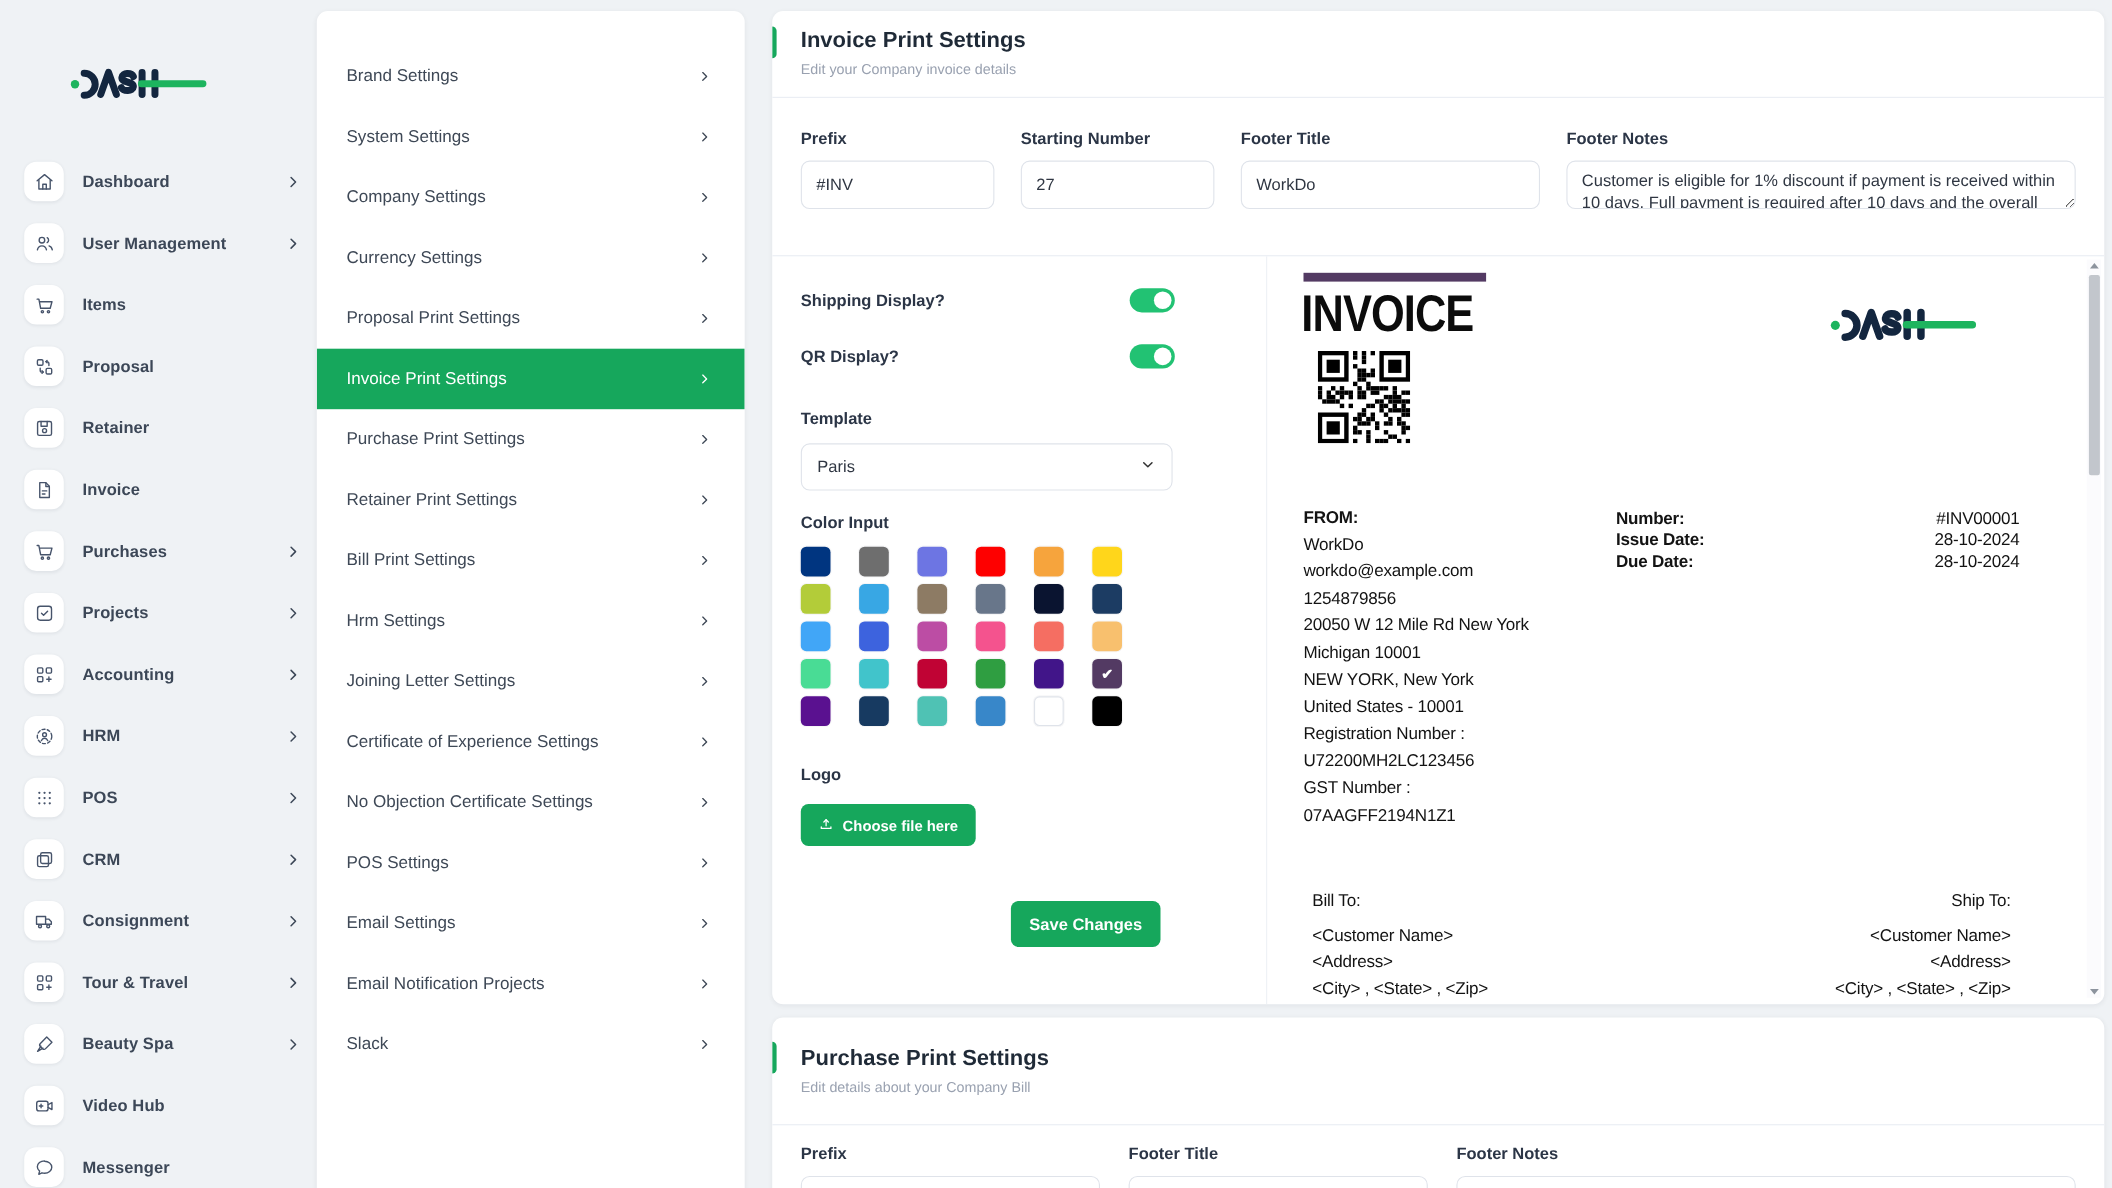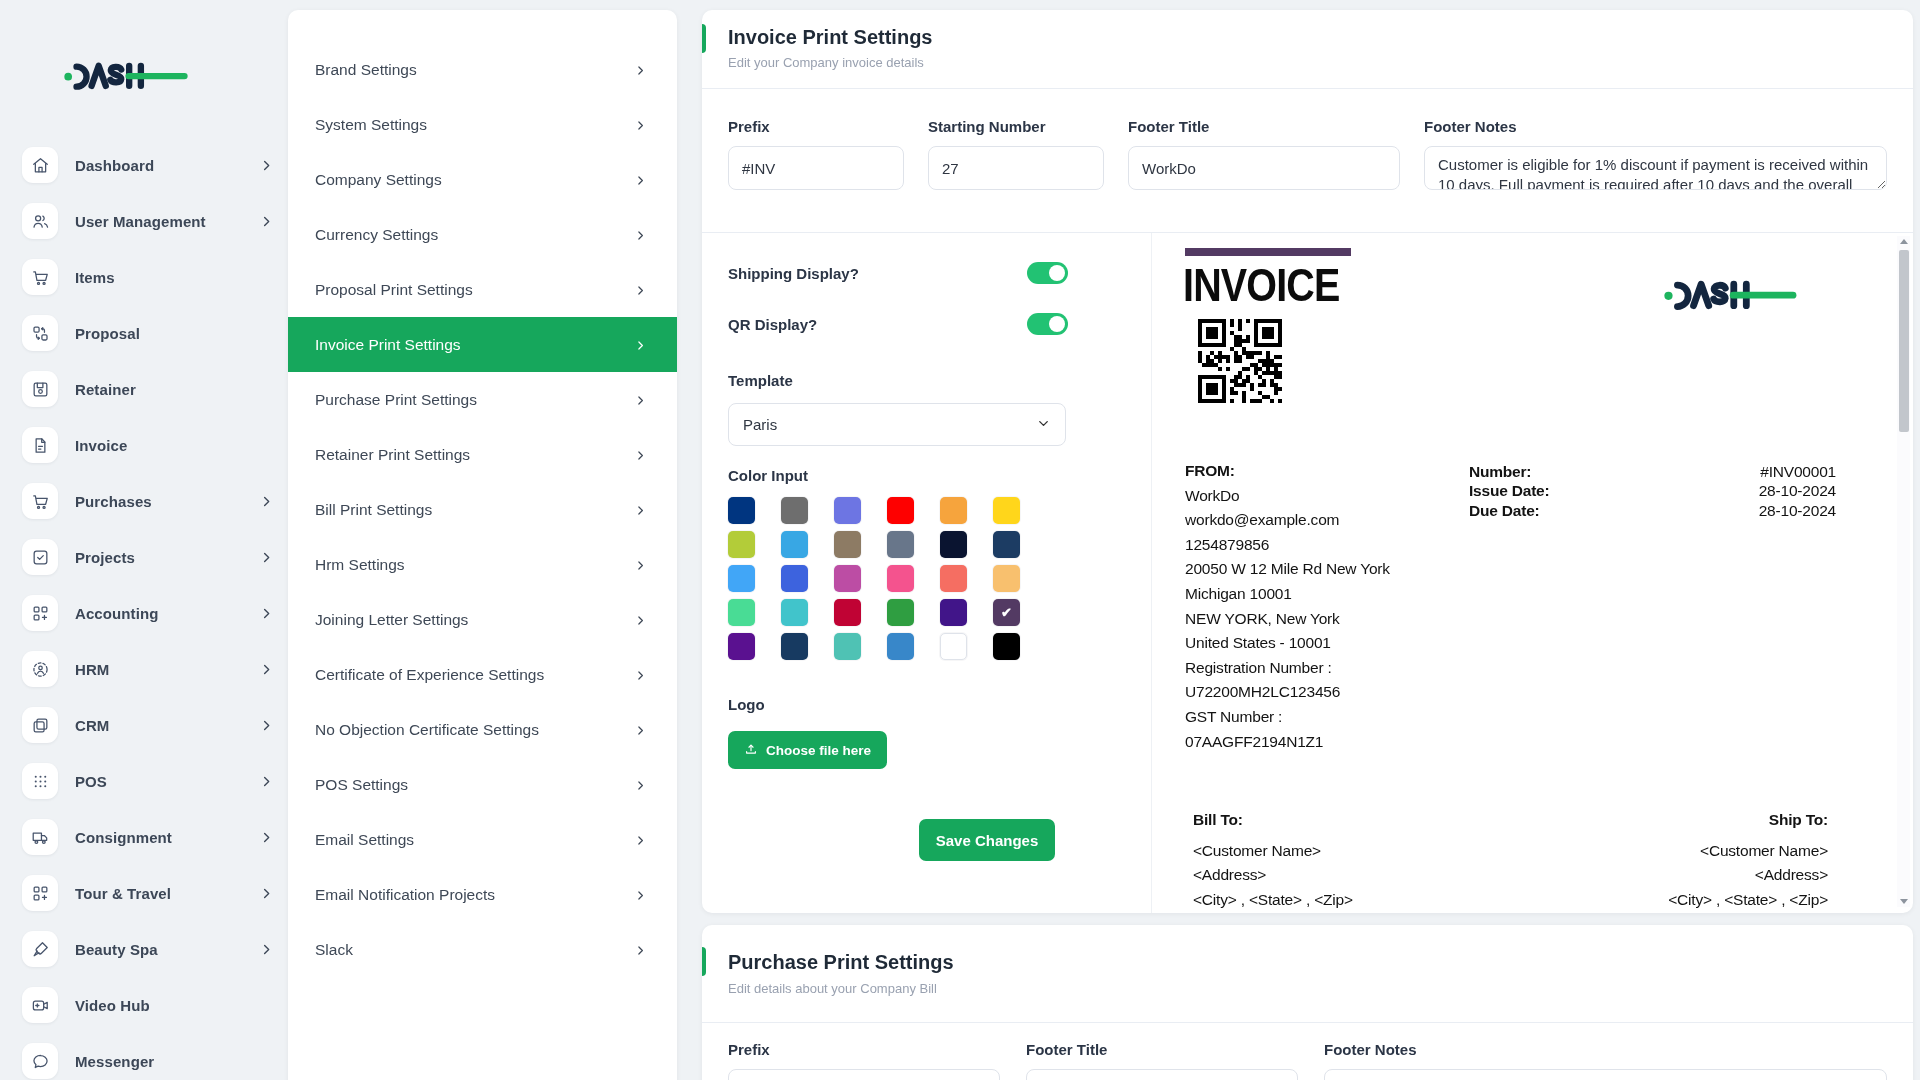--- a/index.html
+++ b/index.html
@@ -79,21 +79,21 @@
   .pv-title { position:absolute; left:31px; top:24px; font-size:47px; font-weight:700; color:#0c0c0c;
               transform:scaleX(.84); transform-origin:left; letter-spacing:-1px; }
   .pv-qr { position:absolute; left:46px; top:86px; width:84px; height:84px; }
   .pv-brand { position:absolute; left:486px; top:44px; width:188px; height:34px; }
   .pv-from { position:absolute; left:33px; top:226px; font-size:15.5px; line-height:24.6px; }
   .pv-from .b { font-weight:700; }
   .pv-meta { position:absolute; left:317px; top:229px; width:367px; font-size:15.5px; line-height:19.4px; }
   .pv-meta .row { display:flex; justify-content:space-between; }
   .pv-meta .row b { font-weight:700; }
   .pv-addr { position:absolute; top:578px; font-size:15.5px; }
-  .pv-addr .hd { font-weight:700; }
+  .pv-addr .hd { font-weight:400; }
   .pv-addr .ln { line-height:24.4px; }
   .pv-addr .lines { margin-top:10px; }
   .pv-bill { left:41px; }
   .pv-ship { left:400px; width:276px; text-align:right; }
 
   
   .fake-scroll { position:absolute; right:3px; top:226px; bottom:6px; width:13px; background:#fbfbfd; }
   .sb-up { position:absolute; top:3px; left:2.5px; width:0; height:0;
            border-left:4px solid transparent; border-right:4px solid transparent; border-bottom:5px solid #8d949e; }
   .sb-down { position:absolute; bottom:3px; left:2.5px; width:0; height:0;
@@ -238,47 +238,47 @@
               <path d="M8.3 16.8c.7-1.8 2-2.8 3.7-2.8s3 1 3.7 2.8"></path>
             </svg>
           </span>
           <span class="nav-label">HRM</span>
           <span class="nav-chev"><svg viewBox="0 0 24 24" fill="none" stroke="currentColor" stroke-width="2.2" stroke-linecap="round" stroke-linejoin="round">
               <path d="m9 5.5 6.5 6.5L9 18.5"></path>
             </svg></span>
         </div>
         <div class="nav-item">
           <span class="tile">
-            <svg viewBox="0 0 24 24" fill="none" stroke="currentColor" stroke-width="1.6" stroke-linecap="round" stroke-linejoin="round">
-              <rect x="7.5" y="4" width="12.5" height="12.5" rx="2"></rect>
-              <rect x="4" y="7.5" width="12.5" height="12.5" rx="2"></rect>
-            </svg>
-          </span>
-          <span class="nav-label">CRM</span>
-          <span class="nav-chev"><svg viewBox="0 0 24 24" fill="none" stroke="currentColor" stroke-width="2.2" stroke-linecap="round" stroke-linejoin="round">
-              <path d="m9 5.5 6.5 6.5L9 18.5"></path>
-            </svg></span>
-        </div>
-        <div class="nav-item">
-          <span class="tile">
             <svg viewBox="0 0 24 24" fill="currentColor">
               <g>
                 <circle cx="6" cy="6" r="1.3"></circle>
                 <circle cx="12" cy="6" r="1.3"></circle>
                 <circle cx="18" cy="6" r="1.3"></circle>
                 <circle cx="6" cy="12" r="1.3"></circle>
                 <circle cx="12" cy="12" r="1.3"></circle>
                 <circle cx="18" cy="12" r="1.3"></circle>
                 <circle cx="6" cy="18" r="1.3"></circle>
                 <circle cx="12" cy="18" r="1.3"></circle>
                 <circle cx="18" cy="18" r="1.3"></circle>
               </g>
             </svg>
           </span>
           <span class="nav-label">POS</span>
+          <span class="nav-chev"><svg viewBox="0 0 24 24" fill="none" stroke="currentColor" stroke-width="2.2" stroke-linecap="round" stroke-linejoin="round">
+              <path d="m9 5.5 6.5 6.5L9 18.5"></path>
+            </svg></span>
+        </div>
+        <div class="nav-item">
+          <span class="tile">
+            <svg viewBox="0 0 24 24" fill="none" stroke="currentColor" stroke-width="1.6" stroke-linecap="round" stroke-linejoin="round">
+              <rect x="7.5" y="4" width="12.5" height="12.5" rx="2"></rect>
+              <rect x="4" y="7.5" width="12.5" height="12.5" rx="2"></rect>
+            </svg>
+          </span>
+          <span class="nav-label">CRM</span>
           <span class="nav-chev"><svg viewBox="0 0 24 24" fill="none" stroke="currentColor" stroke-width="2.2" stroke-linecap="round" stroke-linejoin="round">
               <path d="m9 5.5 6.5 6.5L9 18.5"></path>
             </svg></span>
         </div>
         <div class="nav-item">
           <span class="tile">
             <svg viewBox="0 0 24 24" fill="none" stroke="currentColor" stroke-width="1.6" stroke-linecap="round" stroke-linejoin="round">
               <path d="M2.8 6.5h10.4v9H2.8z"></path>
               <path d="M13.2 9.5h3.6l3 3v3h-6.6"></path>
               <circle cx="6.8" cy="17.8" r="1.7"></circle>

